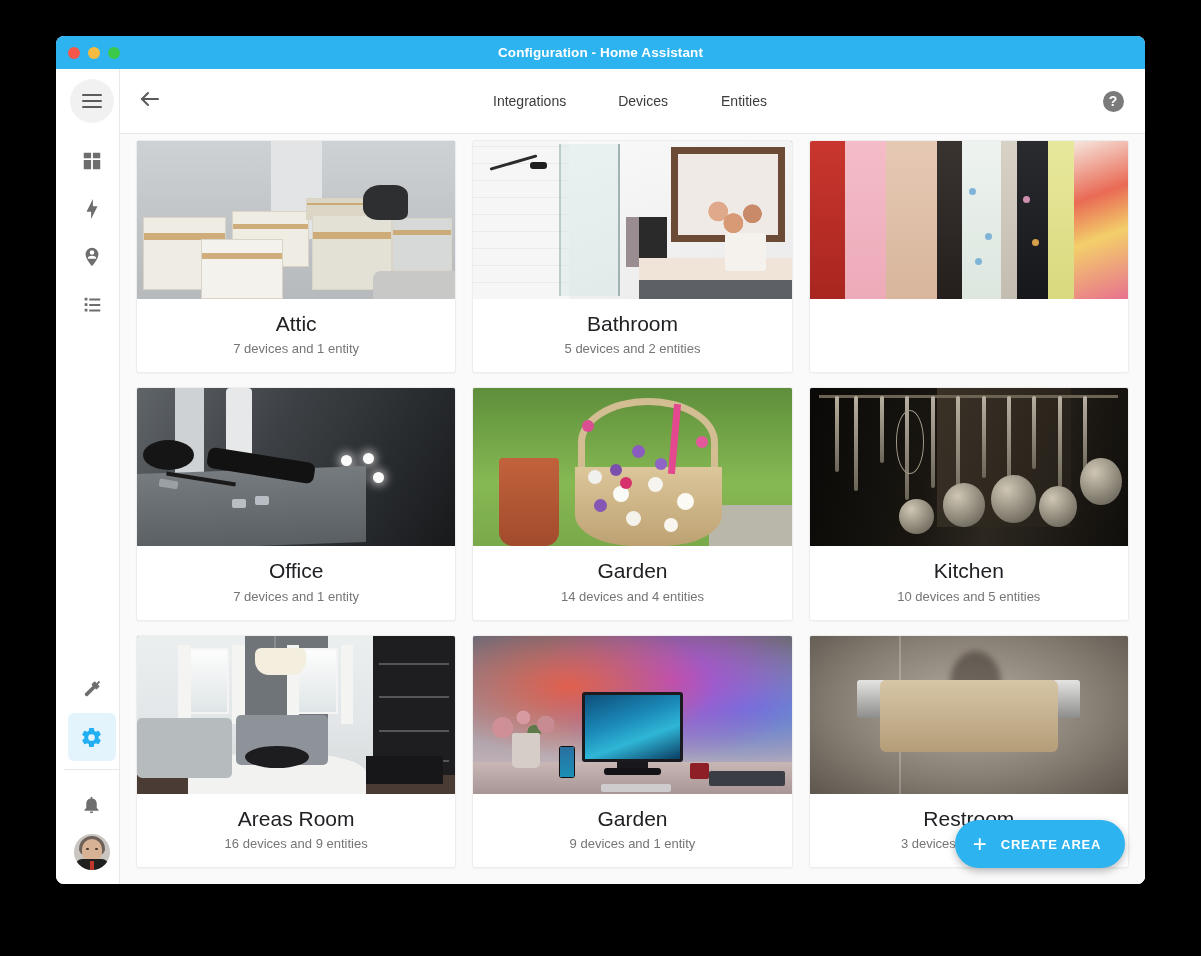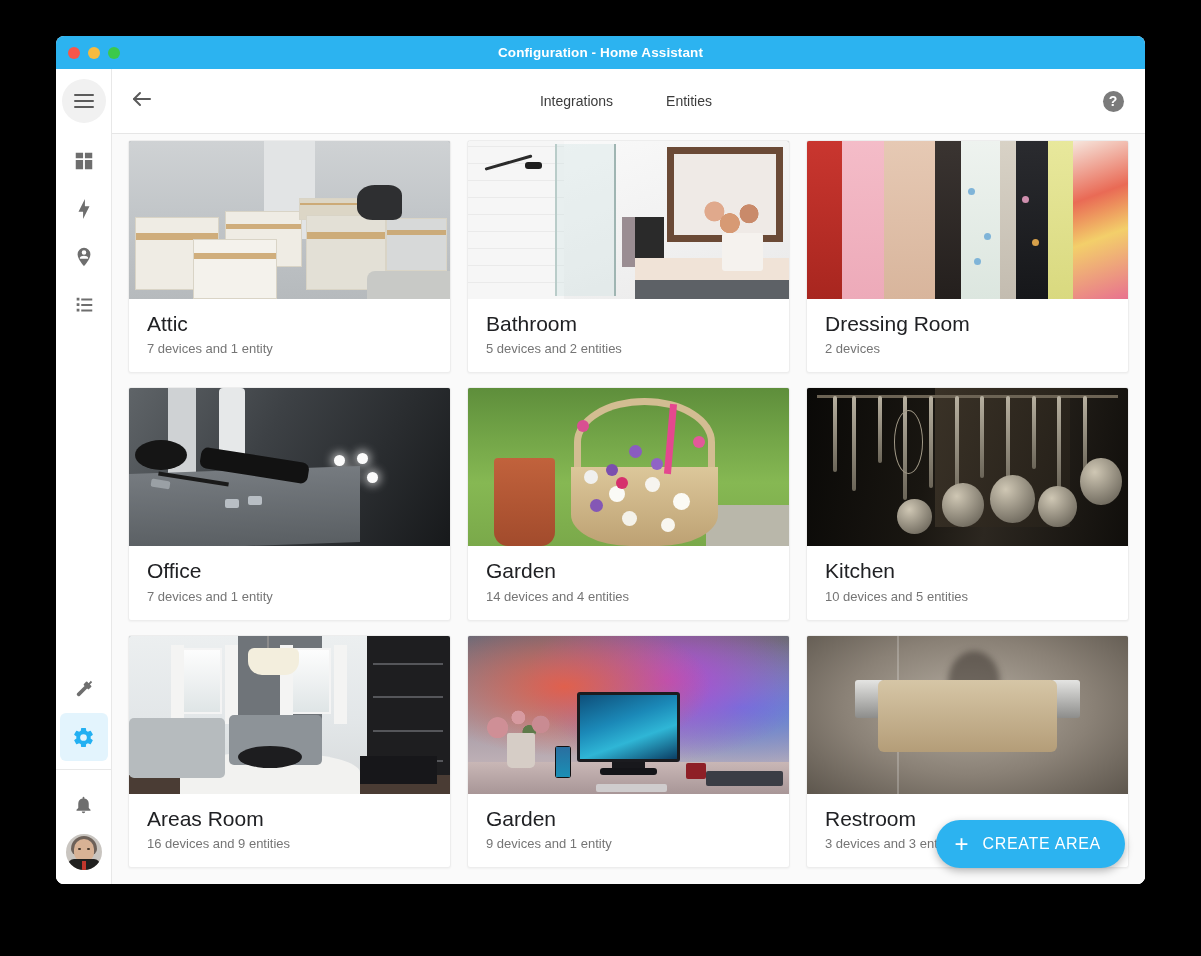--- a/index.html
+++ b/index.html
@@ -41,21 +41,21 @@
     position: absolute;
     left: 0; right: 0;
     text-align: center;
     color: #ffffff;
     font-size: 13.5px;
     font-weight: bold;
     letter-spacing: 0.1px;
   }
 
   
-  .app { flex: 1; display: flex; min-height: 0; background: #ffffff; }
+  .app { flex: 1; display: flex; min-height: 0; background: #ffffff; padding-left: 8px; }
 
   
   .sidebar {
     width: 56px;
     flex: 0 0 56px;
     background: #ffffff;
     border-right: 1px solid #e8e8e8;
     display: flex;
     flex-direction: column;
     align-items: center;
@@ -173,20 +173,21 @@
     overflow: hidden;
     padding: 6px 8px 0 8px;
     background: #fafafa;
     position: relative;
   }
   .grid {
     display: grid;
     grid-template-columns: repeat(3, 1fr);
     gap: 14px 16px;
     padding: 0 8px;
+    text-align: center;
   }
   .card {
     background: #ffffff;
     border: 1px solid #ededed;
     border-radius: 3px;
     overflow: hidden;
     cursor: pointer;
     box-shadow: 0 1px 2px rgba(0,0,0,0.04);
   }
   .card-img {
@@ -220,21 +221,21 @@
     color: #ffffff;
     display: flex;
     align-items: center;
     padding: 0 24px 0 18px;
     gap: 14px;
     box-shadow: 0 3px 8px rgba(0,0,0,0.28);
     cursor: pointer;
     z-index: 5;
   }
   .fab-plus { font-size: 24px; line-height: 1; font-weight: 300; }
-  .fab-label { font-size: 16px; font-weight: normal; letter-spacing: 0.7px; }
+  .fab-label { font-size: 13px; font-weight: bold; letter-spacing: 0.7px; }
 
   
   .scene { position: absolute; inset: 0; }
 
   
   .s-attic { background: linear-gradient(180deg,#cfd2d4 0%, #c2c6c9 45%, #b6babd 100%); }
   .s-attic .wall { position:absolute; left:42%; top:0; width:16%; height:62%; background:#e2e4e5; }
   .s-attic .bx { position:absolute; background:#efece4; border:1px solid #d9d4c6; }
   .s-attic .bx::after { content:""; position:absolute; left:0; right:0; top:22%; height:10%; background:#c9a268; opacity:.85; }
   .s-attic .b1 { left:2%;  top:48%; width:26%; height:46%; }
@@ -461,20 +462,21 @@
           <span>
             <svg width="24" height="24" viewBox="0 0 24 24" fill="none" stroke="currentColor" stroke-width="2" stroke-linecap="round" stroke-linejoin="round">
                 <path d="M20 12H4"></path>
                 <path d="M10 6l-6 6 6 6"></path>
               </svg>
           </span>
         </div>
 
         <div class="tabs">
           <div class="tab">Integrations</div>
+          <div class="tab">Devices</div>
           <div class="tab">Entities</div>
         </div>
 
         <div class="help-btn">
           <span class="help-circle">?</span>
         </div>
       </div>
 
       <div class="content">
         <div class="grid">
@@ -535,24 +537,20 @@
                   <span class="g g6"></span>
                 <span class="g g7"></span>
                   <span class="g g8"></span>
                   <span class="g g9"></span>
                 <span class="fl" style="left:50%;top:30%;background:#7fb4d8;"></span>
                 <span class="fl" style="left:55%;top:58%;background:#7fb4d8;"></span>
                 <span class="fl" style="left:52%;top:74%;background:#7fb4d8;"></span>
                 <span class="fl" style="left:67%;top:35%;background:#cf8fae;"></span>
                 <span class="fl" style="left:70%;top:62%;background:#d6a04a;"></span>
               </div>
-            </div>
-            <div class="card-body">
-              <div class="card-title">Dressing Room</div>
-              <div class="card-sub">2 devices</div>
             </div>
           </div>
 
           <div class="card">
             <div class="card-img">
               <div class="scene s-garage">
                 <span class="post1"></span>
                   <span class="post2"></span>
                 <span class="led" style="left:64%;top:42%;"></span>
                 <span class="led" style="left:71%;top:41%;"></span>

